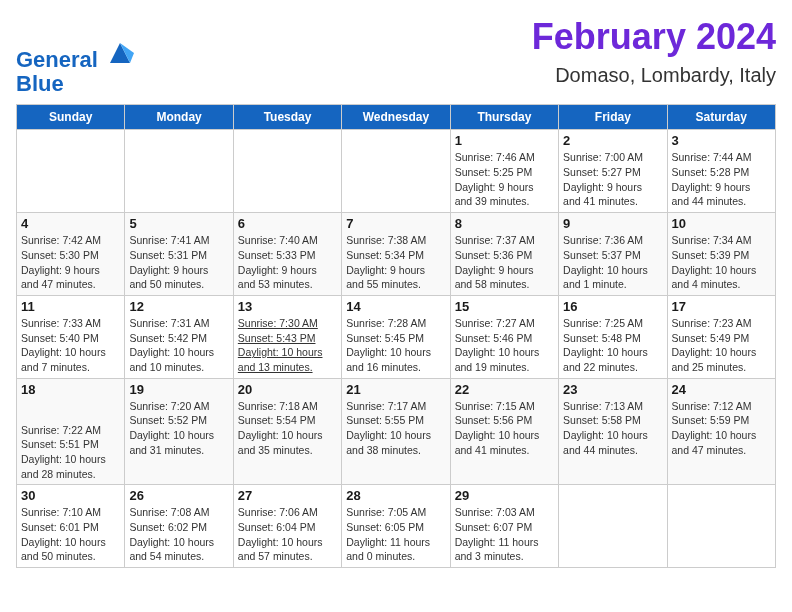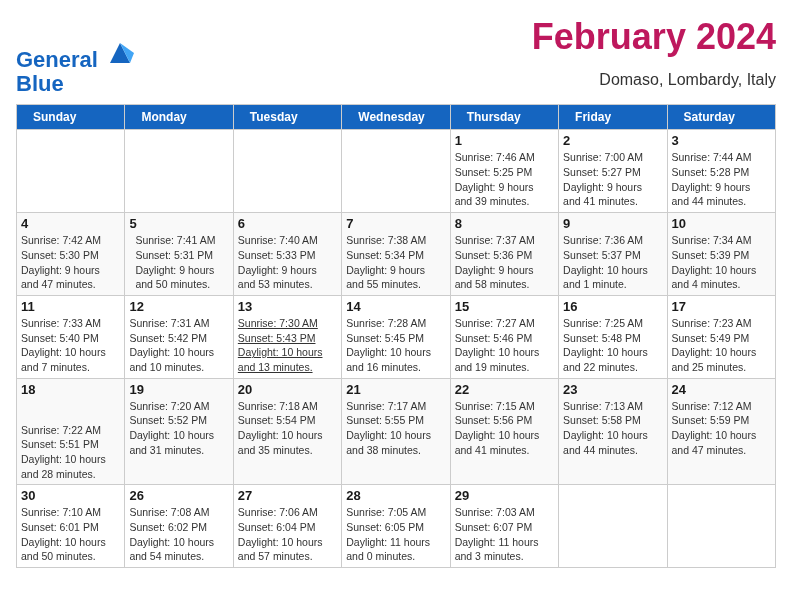--- a/index.html
+++ b/index.html
@@ -35,36 +35,36 @@
       height: 28px;
       margin-left: 2px;
       margin-top: -6px;
     }
     .title-section {
       text-align: right;
     }
     .month-title {
       font-size: 36px;
       font-weight: bold;
-      color: #be185d;
+      color: #6d28d9;
     }
     .location-title {
-      font-size: 16px;
+      font-size: 20px;
       color: #333;
-      margin-top: 13px;
+      margin-top: 6px;
     }
     table {
       width: 100%;
       border-collapse: collapse;
       font-size: 11px;
     }
     thead tr th {
       background-color: #1565C0;
       color: #fff;
-      text-align: left;
+      text-align: center;
       padding: 5px 16px;
       font-size: 12px;
       font-weight: bold;
       border: 1px solid #ccc;
     }
     tbody tr td {
       border: 1px solid #ccc;
       vertical-align: top;
       padding: 3px 4px;
       min-height: 80px;
@@ -159,21 +159,21 @@
       <tr>
         <td>
           <div class="day-number">4</div>
           <div class="day-info" style="white-space: pre-line;">Sunrise: 7:42 AM
 Sunset: 5:30 PM
 Daylight: 9 hours
 and 47 minutes.</div>
         </td>
         <td>
           <div class="day-number">5</div>
-          <div class="day-info" style="white-space: pre-line; margin-left: 6px;">Sunrise: 7:41 AM
+          <div class="day-info" style="white-space: pre-line;">Sunrise: 7:41 AM
 Sunset: 5:31 PM
 Daylight: 9 hours
 and 50 minutes.</div>
         </td>
         <td>
           <div class="day-number">6</div>
           <div class="day-info" style="white-space: pre-line;">Sunrise: 7:40 AM
 Sunset: 5:33 PM
 Daylight: 9 hours
 and 53 minutes.</div>

